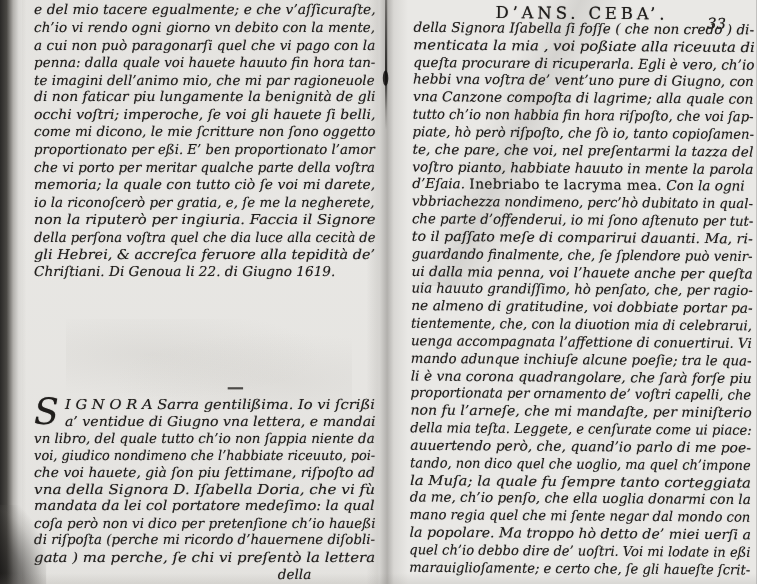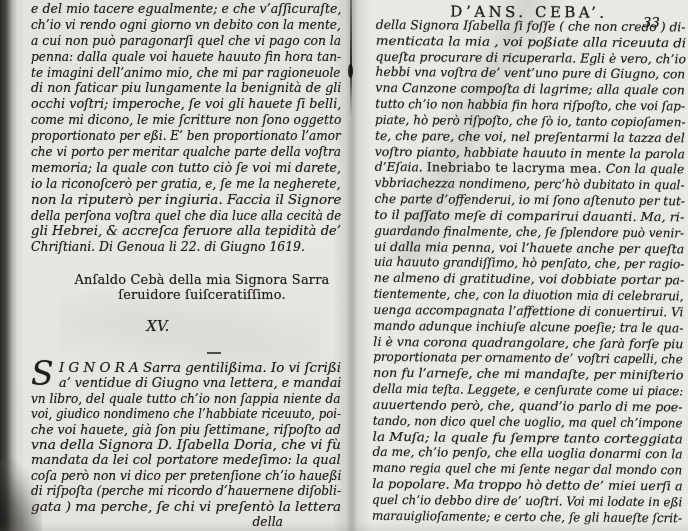--- a/index.html
+++ b/index.html
@@ -87,26 +87,21 @@
       <div class="tline"><span class="ln" style="transform: scaleX(0.9718);">proportionato per eßi. E’ ben proportionato l’amor</span></div>
       <div class="tline"><span class="ln" style="transform: scaleX(0.9748);">che vi porto per meritar qualche parte della voſtra</span></div>
       <div class="tline"><span class="ln" style="transform: scaleX(1.0231);">memoria; la quale con tutto ciò ſe voi mi darete,</span></div>
       <div class="tline"><span class="ln" style="transform: scaleX(0.9841);">io la riconoſcerò per gratia, e, ſe me la negherete,</span></div>
       <div class="tline"><span class="ln" style="transform: scaleX(1.0877);">non la riputerò per ingiuria. Faccia il Signore</span></div>
       <div class="tline"><span class="ln" style="transform: scaleX(0.9627);">della perſona voſtra quel che dia luce alla cecità de</span></div>
       <div class="tline"><span class="ln" style="transform: scaleX(1.0616);">gli Hebrei, &amp; accreſca feruore alla tepidità de’</span></div>
       <div class="tline"><span class="ln" style="transform: scaleX(1);">Chriſtiani. Di Genoua li 22. di Giugno 1619.</span></div>
     </div>
 
-  <div class="layer valediction">
-      <div class="tline"><span class="ln">Anſaldo Cebà della mia Signora Sarra</span></div>
-      <div class="tline"><span class="ln">ſeruidore ſuiſceratiſſimo.</span></div>
-    </div>
 
-  <div class="layer section-no">XV.</div>
   <div class="layer section-rule"></div>
 
   <div class="layer para fit">
     <span class="drop-cap">S</span>
   <div class="tline"><span class="ln" style="margin-left: 28px; transform: scaleX(1.0805);">I G N O R A  Sarra gentilißima. Io vi ſcrißi</span></div>
       <div class="tline"><span class="ln" style="margin-left: 28px; transform: scaleX(1.0368);">a’ ventidue di Giugno vna lettera, e mandai</span></div>
       <div class="tline"><span class="ln" style="transform: scaleX(0.981);">vn libro, del quale tutto ch’io non ſappia niente da</span></div>
       <div class="tline"><span class="ln" style="transform: scaleX(0.948);">voi, giudico nondimeno che l’habbiate riceuuto, poi-</span></div>
       <div class="tline"><span class="ln" style="transform: scaleX(1.0164);">che voi hauete, già ſon piu ſettimane, riſpoſto ad</span></div>
       <div class="tline"><span class="ln" style="transform: scaleX(1.1111);">vna della Signora D. Iſabella Doria, che vi fù</span></div>
@@ -124,21 +119,21 @@
     <div class="page-right-body fit">
         <div class="tline"><span class="ln" style="transform: scaleX(0.9968);">della Signora Iſabella ſi foſſe ( che non credo ) di-</span></div>
         <div class="tline"><span class="ln" style="transform: scaleX(1.0877);">menticata la mia , voi poßiate alla riceuuta di</span></div>
         <div class="tline"><span class="ln" style="transform: scaleX(0.9968);">queſta procurare di ricuperarla. Egli è vero, ch’io</span></div>
         <div class="tline"><span class="ln" style="transform: scaleX(0.9904);">hebbi vna voſtra de’ vent’uno pure di Giugno, con</span></div>
         <div class="tline"><span class="ln" style="transform: scaleX(1.0098);">vna Canzone compoſta di lagrime; alla quale con</span></div>
         <div class="tline"><span class="ln" style="transform: scaleX(0.9598);">tutto ch’io non habbia fin hora riſpoſto, che voi ſap-</span></div>
         <div class="tline"><span class="ln" style="transform: scaleX(0.9657);">piate, hò però riſpoſto, che ſò io, tanto copioſamen-</span></div>
         <div class="tline"><span class="ln" style="transform: scaleX(1.0032);">te, che pare, che voi, nel preſentarmi la tazza del</span></div>
         <div class="tline"><span class="ln" style="transform: scaleX(1);">voſtro pianto, habbiate hauuto in mente la parola</span></div>
-        <div class="tline"><span class="ln" style="transform: scaleX(0.9968);"><span>d’Eſaia. </span><span class="roman">Inebriabo te lacryma mea.</span><span> Con la quale</span></span></div>
+        <div class="tline"><span class="ln" style="transform: scaleX(0.9968);"><span>d’Eſaia. </span><span class="roman">Inebriabo te lacryma mea.</span><span> Con la ogni</span></span></div>
         <div class="tline"><span class="ln" style="transform: scaleX(0.9688);">vbbriachezza nondimeno, perc’hò dubitato in qual-</span></div>
         <div class="tline"><span class="ln" style="transform: scaleX(0.9748);">che parte d’offenderui, io mi ſono aſtenuto per tut-</span></div>
         <div class="tline"><span class="ln" style="transform: scaleX(1.0403);">to il paſſato meſe di comparirui dauanti. Ma, ri-</span></div>
         <div class="tline"><span class="ln" style="transform: scaleX(0.9657);">guardando finalmente, che, ſe ſplendore può venir-</span></div>
         <div class="tline"><span class="ln" style="transform: scaleX(1.0065);">ui dalla mia penna, voi l’hauete anche per queſta</span></div>
         <div class="tline"><span class="ln" style="transform: scaleX(0.9718);">uia hauuto grandiſſimo, hò penſato, che, per ragio-</span></div>
         <div class="tline"><span class="ln" style="transform: scaleX(1.0098);">ne almeno di gratitudine, voi dobbiate portar pa-</span></div>
         <div class="tline"><span class="ln" style="transform: scaleX(0.9598);">tientemente, che, con la diuotion mia di celebrarui,</span></div>
         <div class="tline"><span class="ln" style="transform: scaleX(0.9779);">uenga accompagnata l’affettione di conuertirui. Vi</span></div>
         <div class="tline"><span class="ln" style="transform: scaleX(0.9779);">mando adunque inchiuſe alcune poeſie; tra le qua-</span></div>

